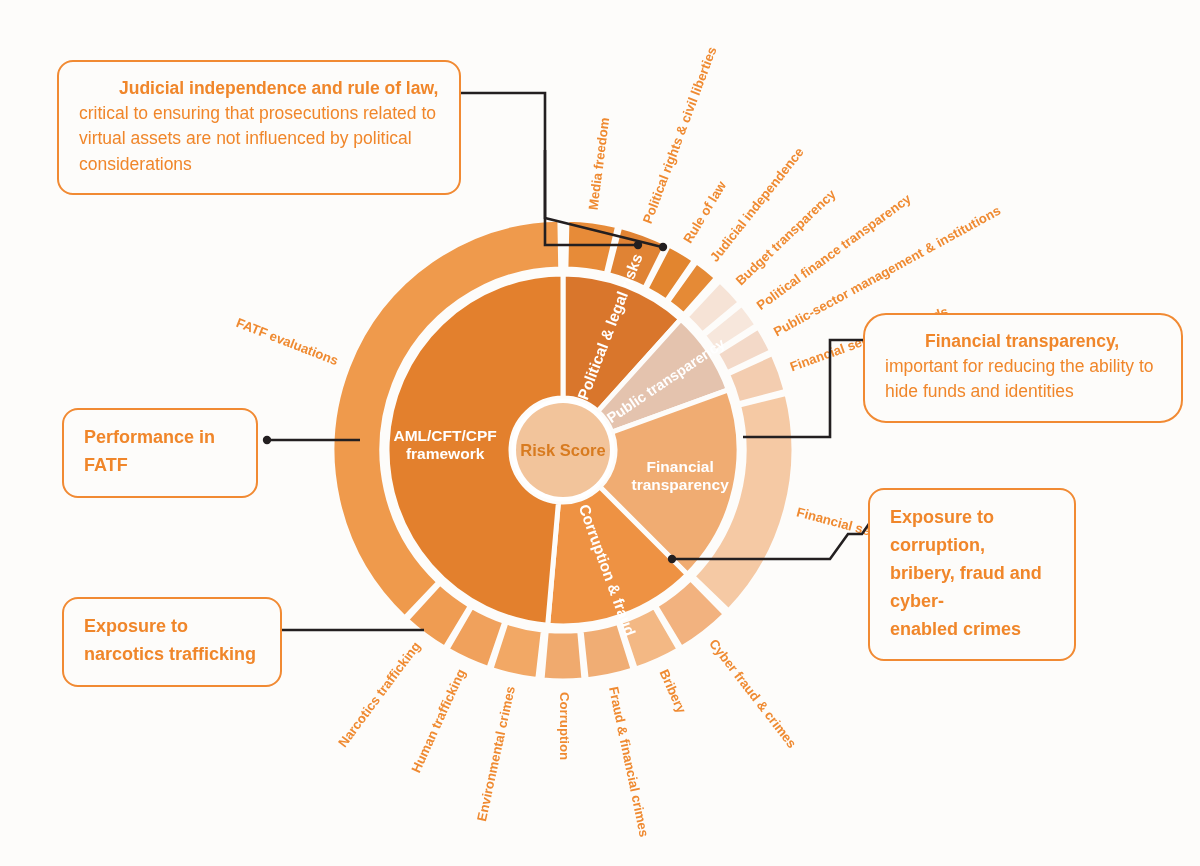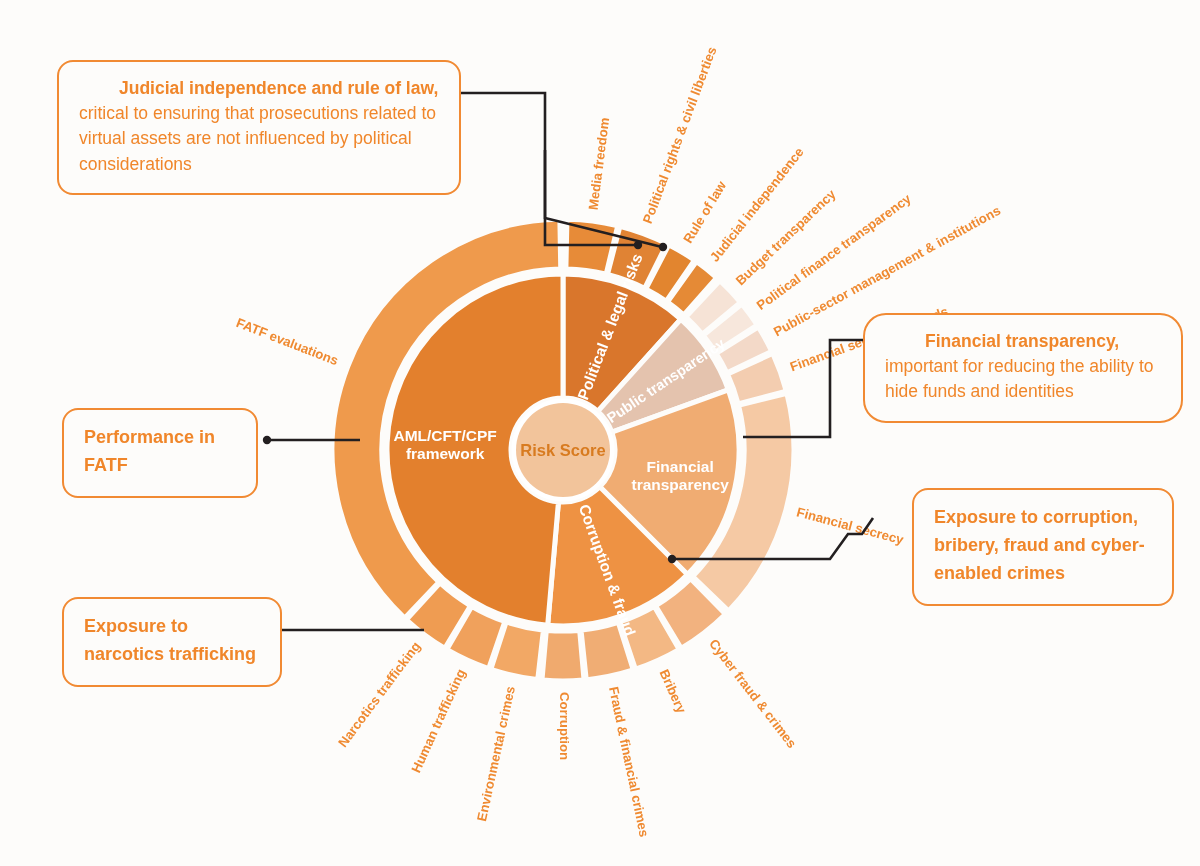--- a/index.html
+++ b/index.html
@@ -27,21 +27,21 @@
     font-family:"Liberation Sans", sans-serif;
   }
   .callout .l1{font-weight:bold;margin-left:40px;}
   .callout.tight{font-weight:bold;font-size:18px;line-height:1.55;}
 
   
   #co-judicial{left:57px;  top:60px;  width:404px;}
   #co-fatf    {left:62px;  top:408px; width:196px;}
   #co-narc    {left:62px;  top:597px; width:220px;}
   #co-fintrans{left:863px; top:313px; width:320px;border-radius:23px;}
-  #co-corrupt {left:868px; top:488px; width:262px;margin-left:44px;}
+  #co-corrupt {left:868px; top:488px; width:208px;}
 
   .leader{fill:none;stroke:#231f20;stroke-width:2.6;}
   .leaderdot{fill:#231f20;}
 </style>
 </head>
 <body>
 
 <div id="stage">
 
   <svg id="chart" viewBox="0 0 1200 866">

